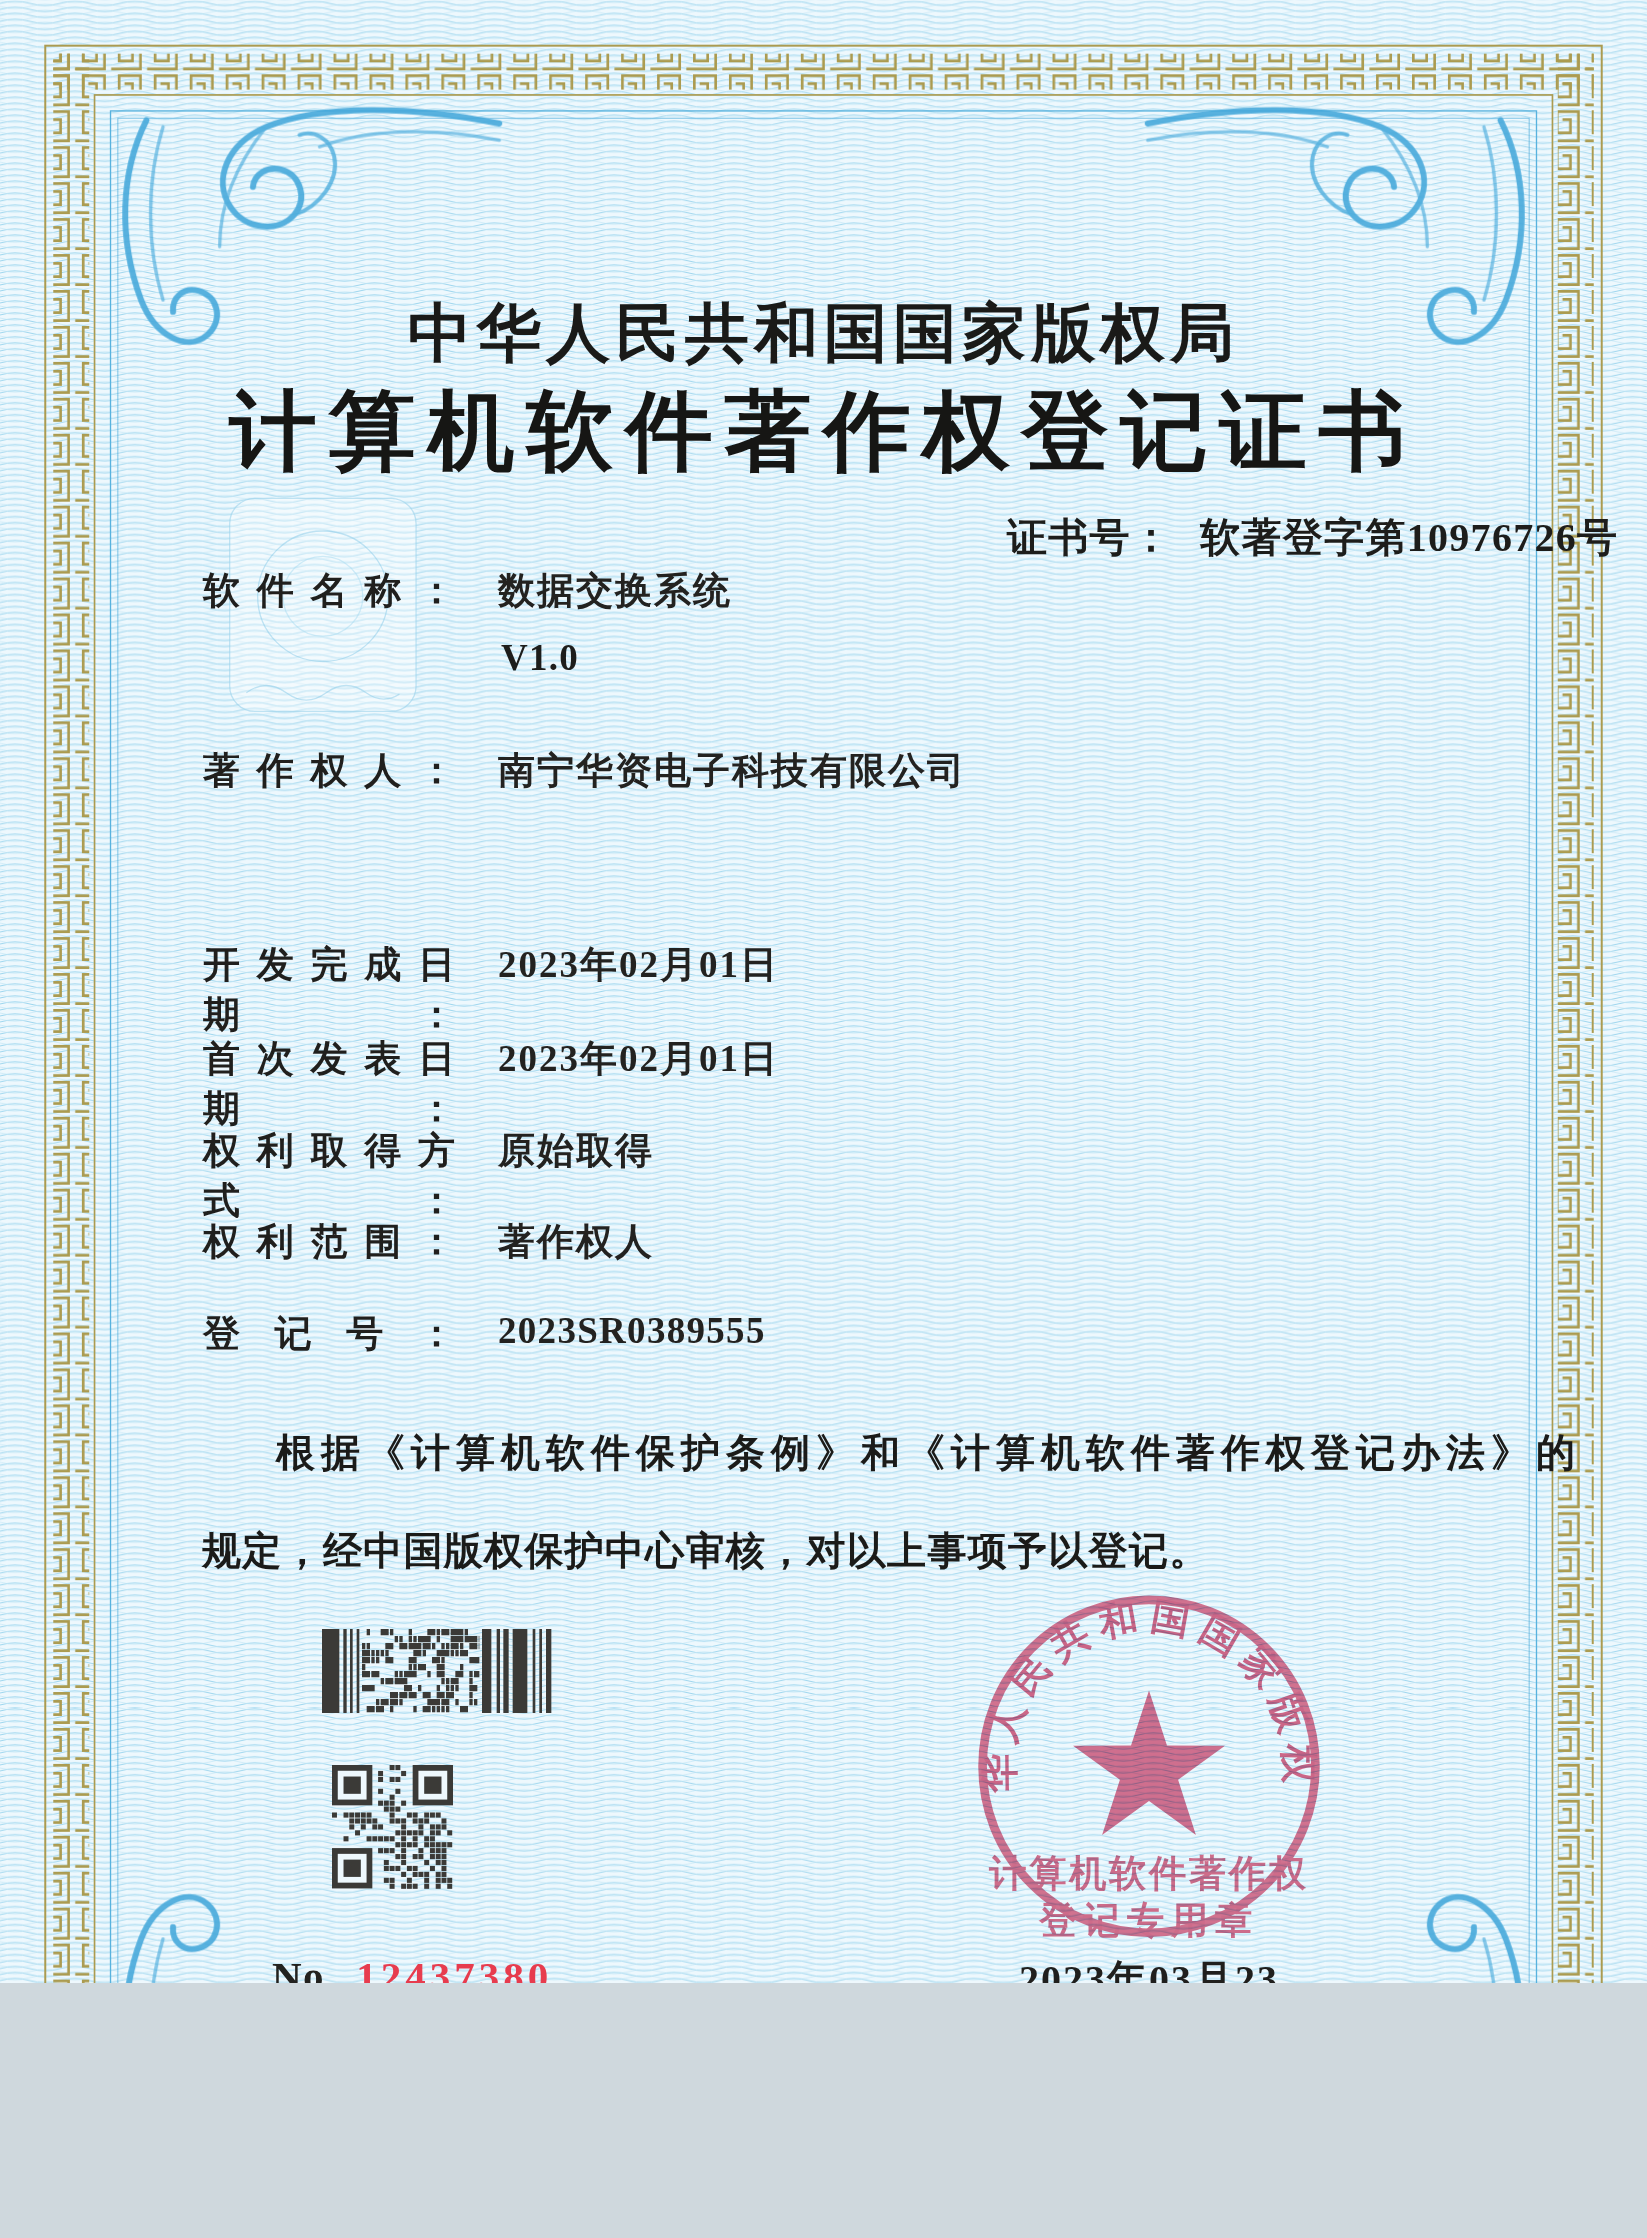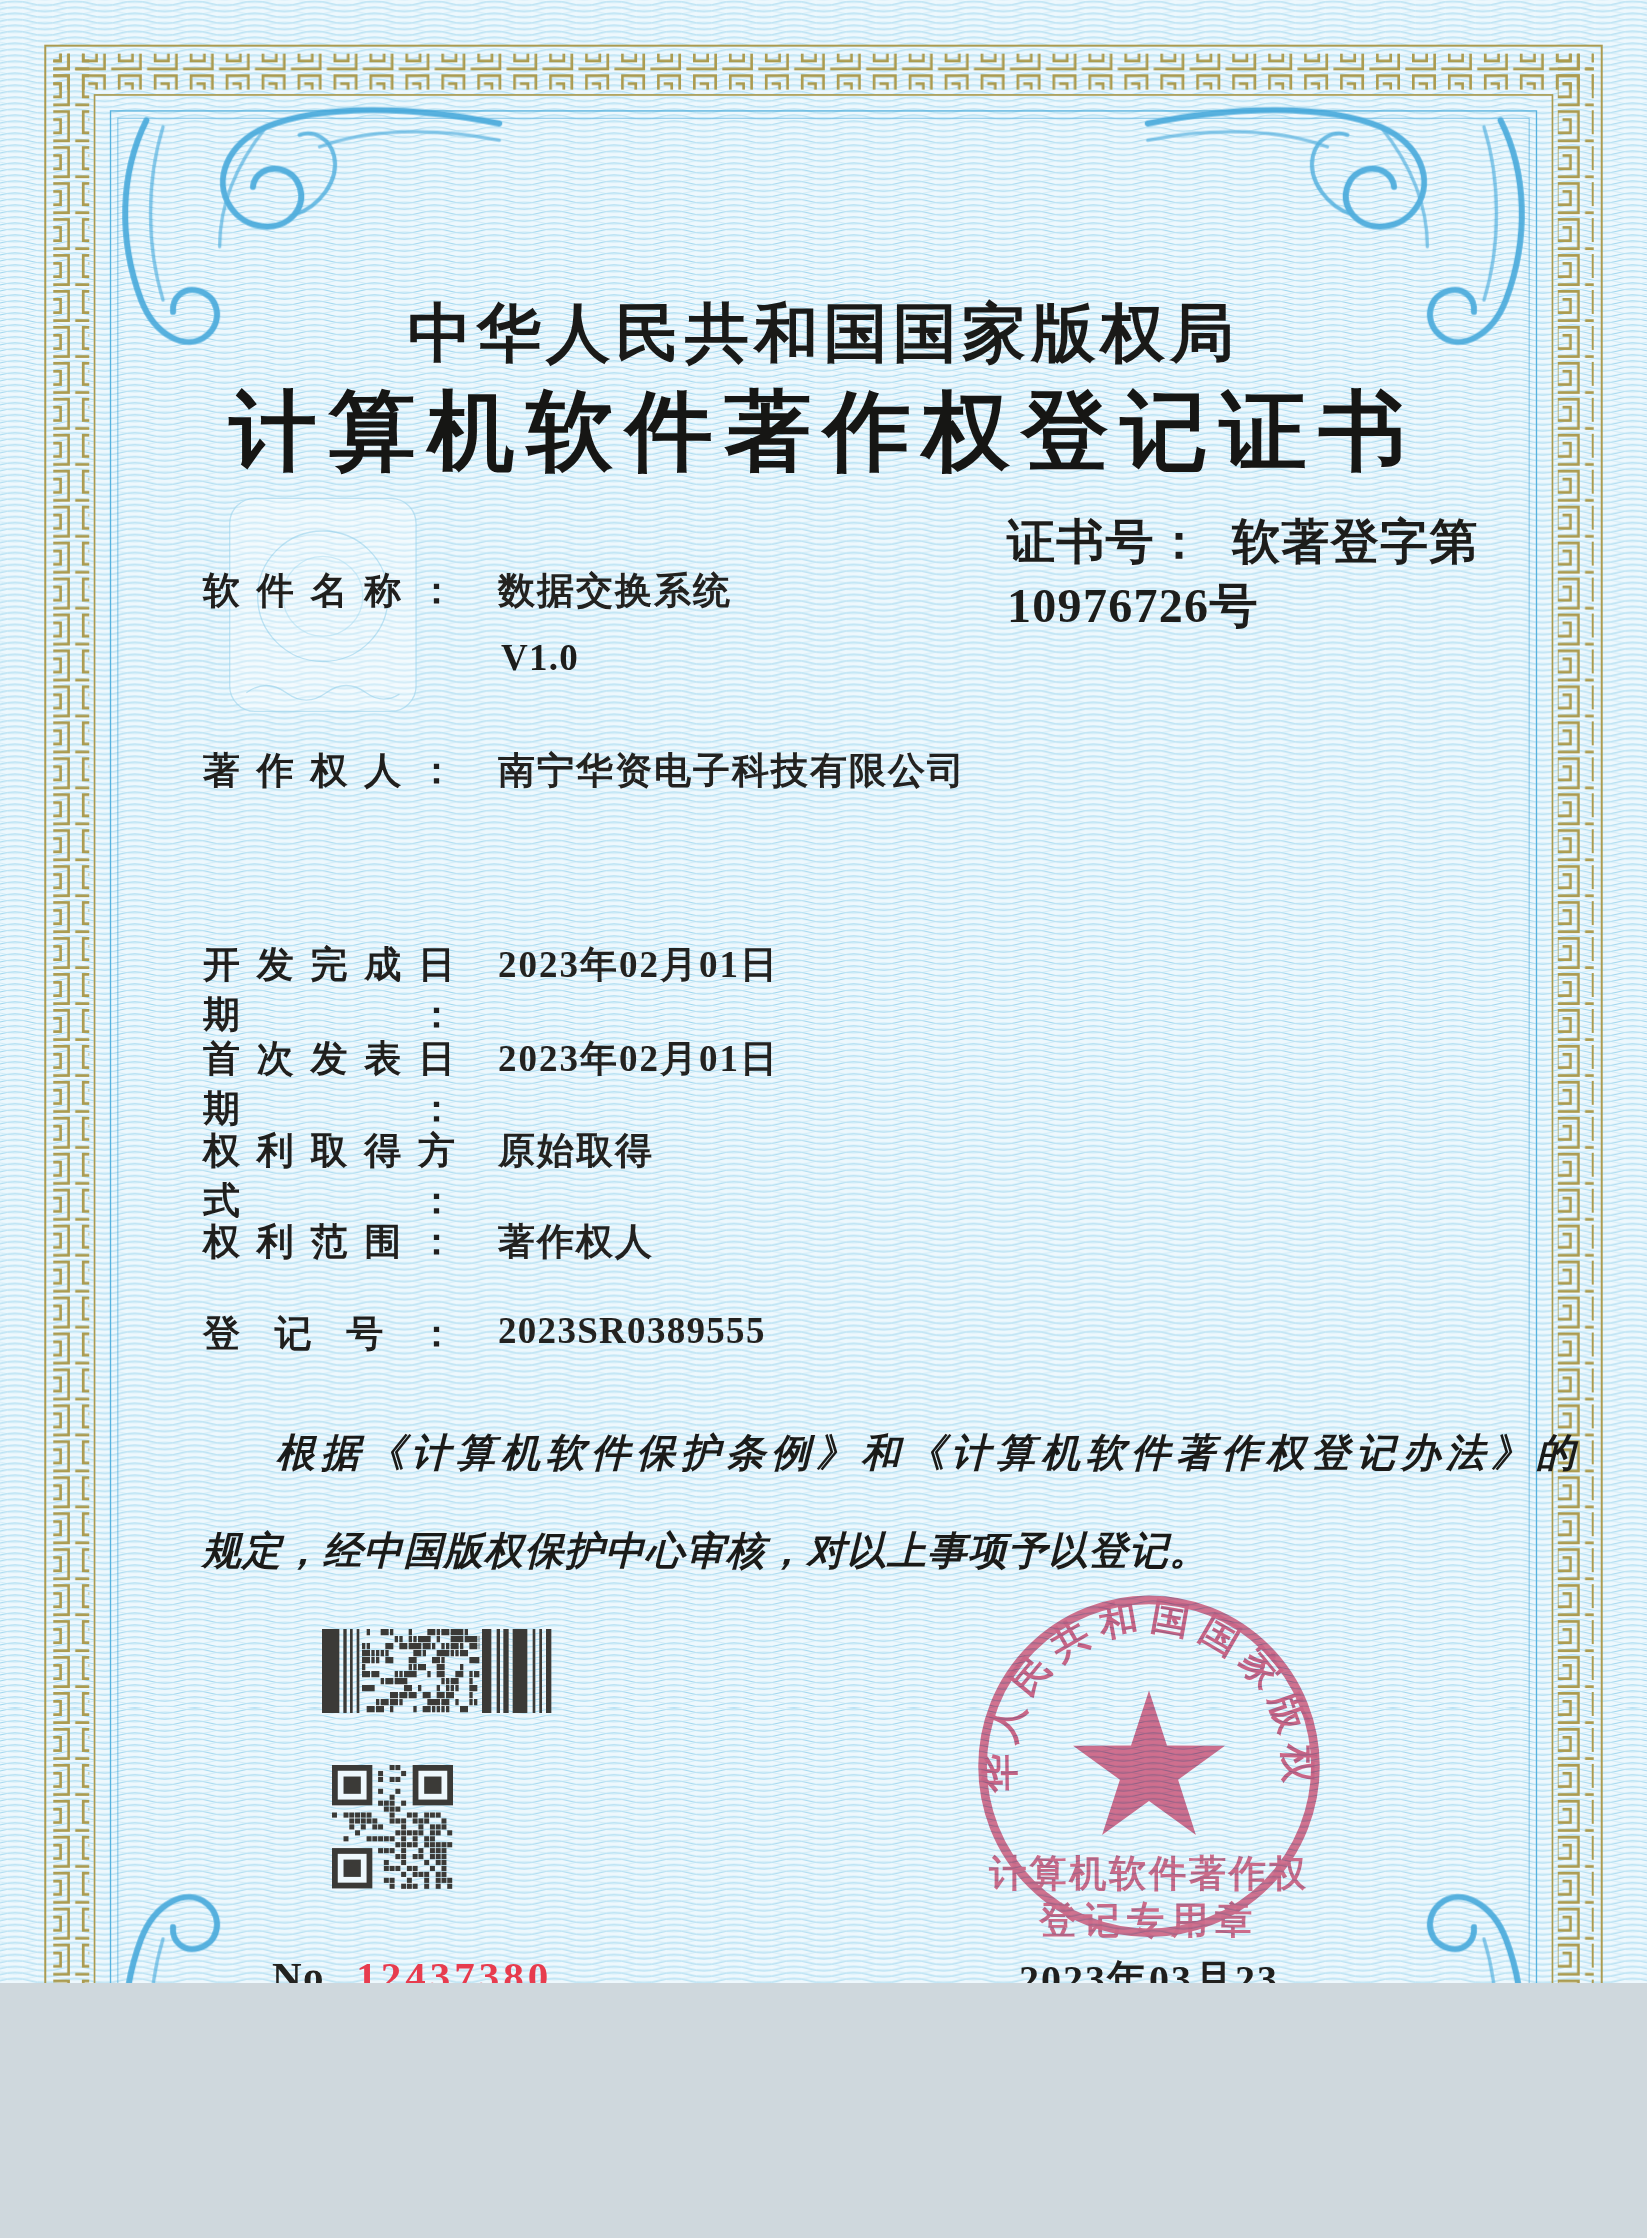--- a/index.html
+++ b/index.html
@@ -12,31 +12,31 @@
   .abs{position:absolute;}
   svg.bg{position:absolute;left:0;top:0;width:1647px;height:2239px;}
   .authority{
     left:0;top:290px;width:1647px;text-align:center;
     font-size:64px;font-weight:900;letter-spacing:5.3px;color:#1a1a18;
   }
   .cert-title{
     left:0;top:373px;width:1647px;text-align:center;
     font-size:87px;font-weight:900;letter-spacing:12px;color:#161614;
   }
-  .certno-line{left:1007px;top:510px;font-size:48px;font-weight:700;letter-spacing:1.3px;}
+  .certno-line{left:1007px;top:510px;font-size:40px;font-weight:700;letter-spacing:1.3px;}
   .certno-line .gap{display:inline-block;width:28px;}
   .field-row{left:203px;width:1265px;font-size:37px;}
   .flabel{
     display:inline-block;width:252px;vertical-align:top;
     font-weight:700;text-align:justify;text-align-last:justify;color:#201f1d;
   }
   .fvalue{display:inline-block;margin-left:43px;font-weight:600;letter-spacing:2px;color:#232220;}
   .fvalue.mono-mix{letter-spacing:1.3px;}
   .fvalue2{left:501px;top:636px;font-size:37px;font-weight:600;letter-spacing:1.3px;}
-  .statement-line{font-size:39px;font-weight:600;color:#1b1b19;white-space:nowrap;font-style:italic;}
+  .statement-line{font-size:39px;font-weight:600;color:#1b1b19;white-space:nowrap;}
   .st1{left:276px;top:1426px;letter-spacing:6px;}
   .st2{left:202px;top:1524px;letter-spacing:1.3px;}
   .serial-line{left:272px;top:1952px;font-size:41px;}
   .serial-prefix{font-weight:600;color:#23221f;letter-spacing:1.3px;}
   .serial-number{color:#e73c4e;font-weight:600;letter-spacing:4px;margin-left:20px;}
   .issue-date{left:999px;top:1952px;width:300px;text-align:center;font-size:40px;font-weight:600;letter-spacing:2px;color:#201f1d;}
   svg.seal{left:916px;top:1532px;width:466px;height:466px;mix-blend-mode:multiply;opacity:.9;}
   .seal-ring{fill:none;stroke:#dd6583;stroke-width:13px;}
   .seal-star{fill:#da6282;}
   .seal-arc-text{fill:#d7587a;font-size:58px;font-weight:700;letter-spacing:14px;font-family:"Liberation Serif","DejaVu Serif",serif;}

